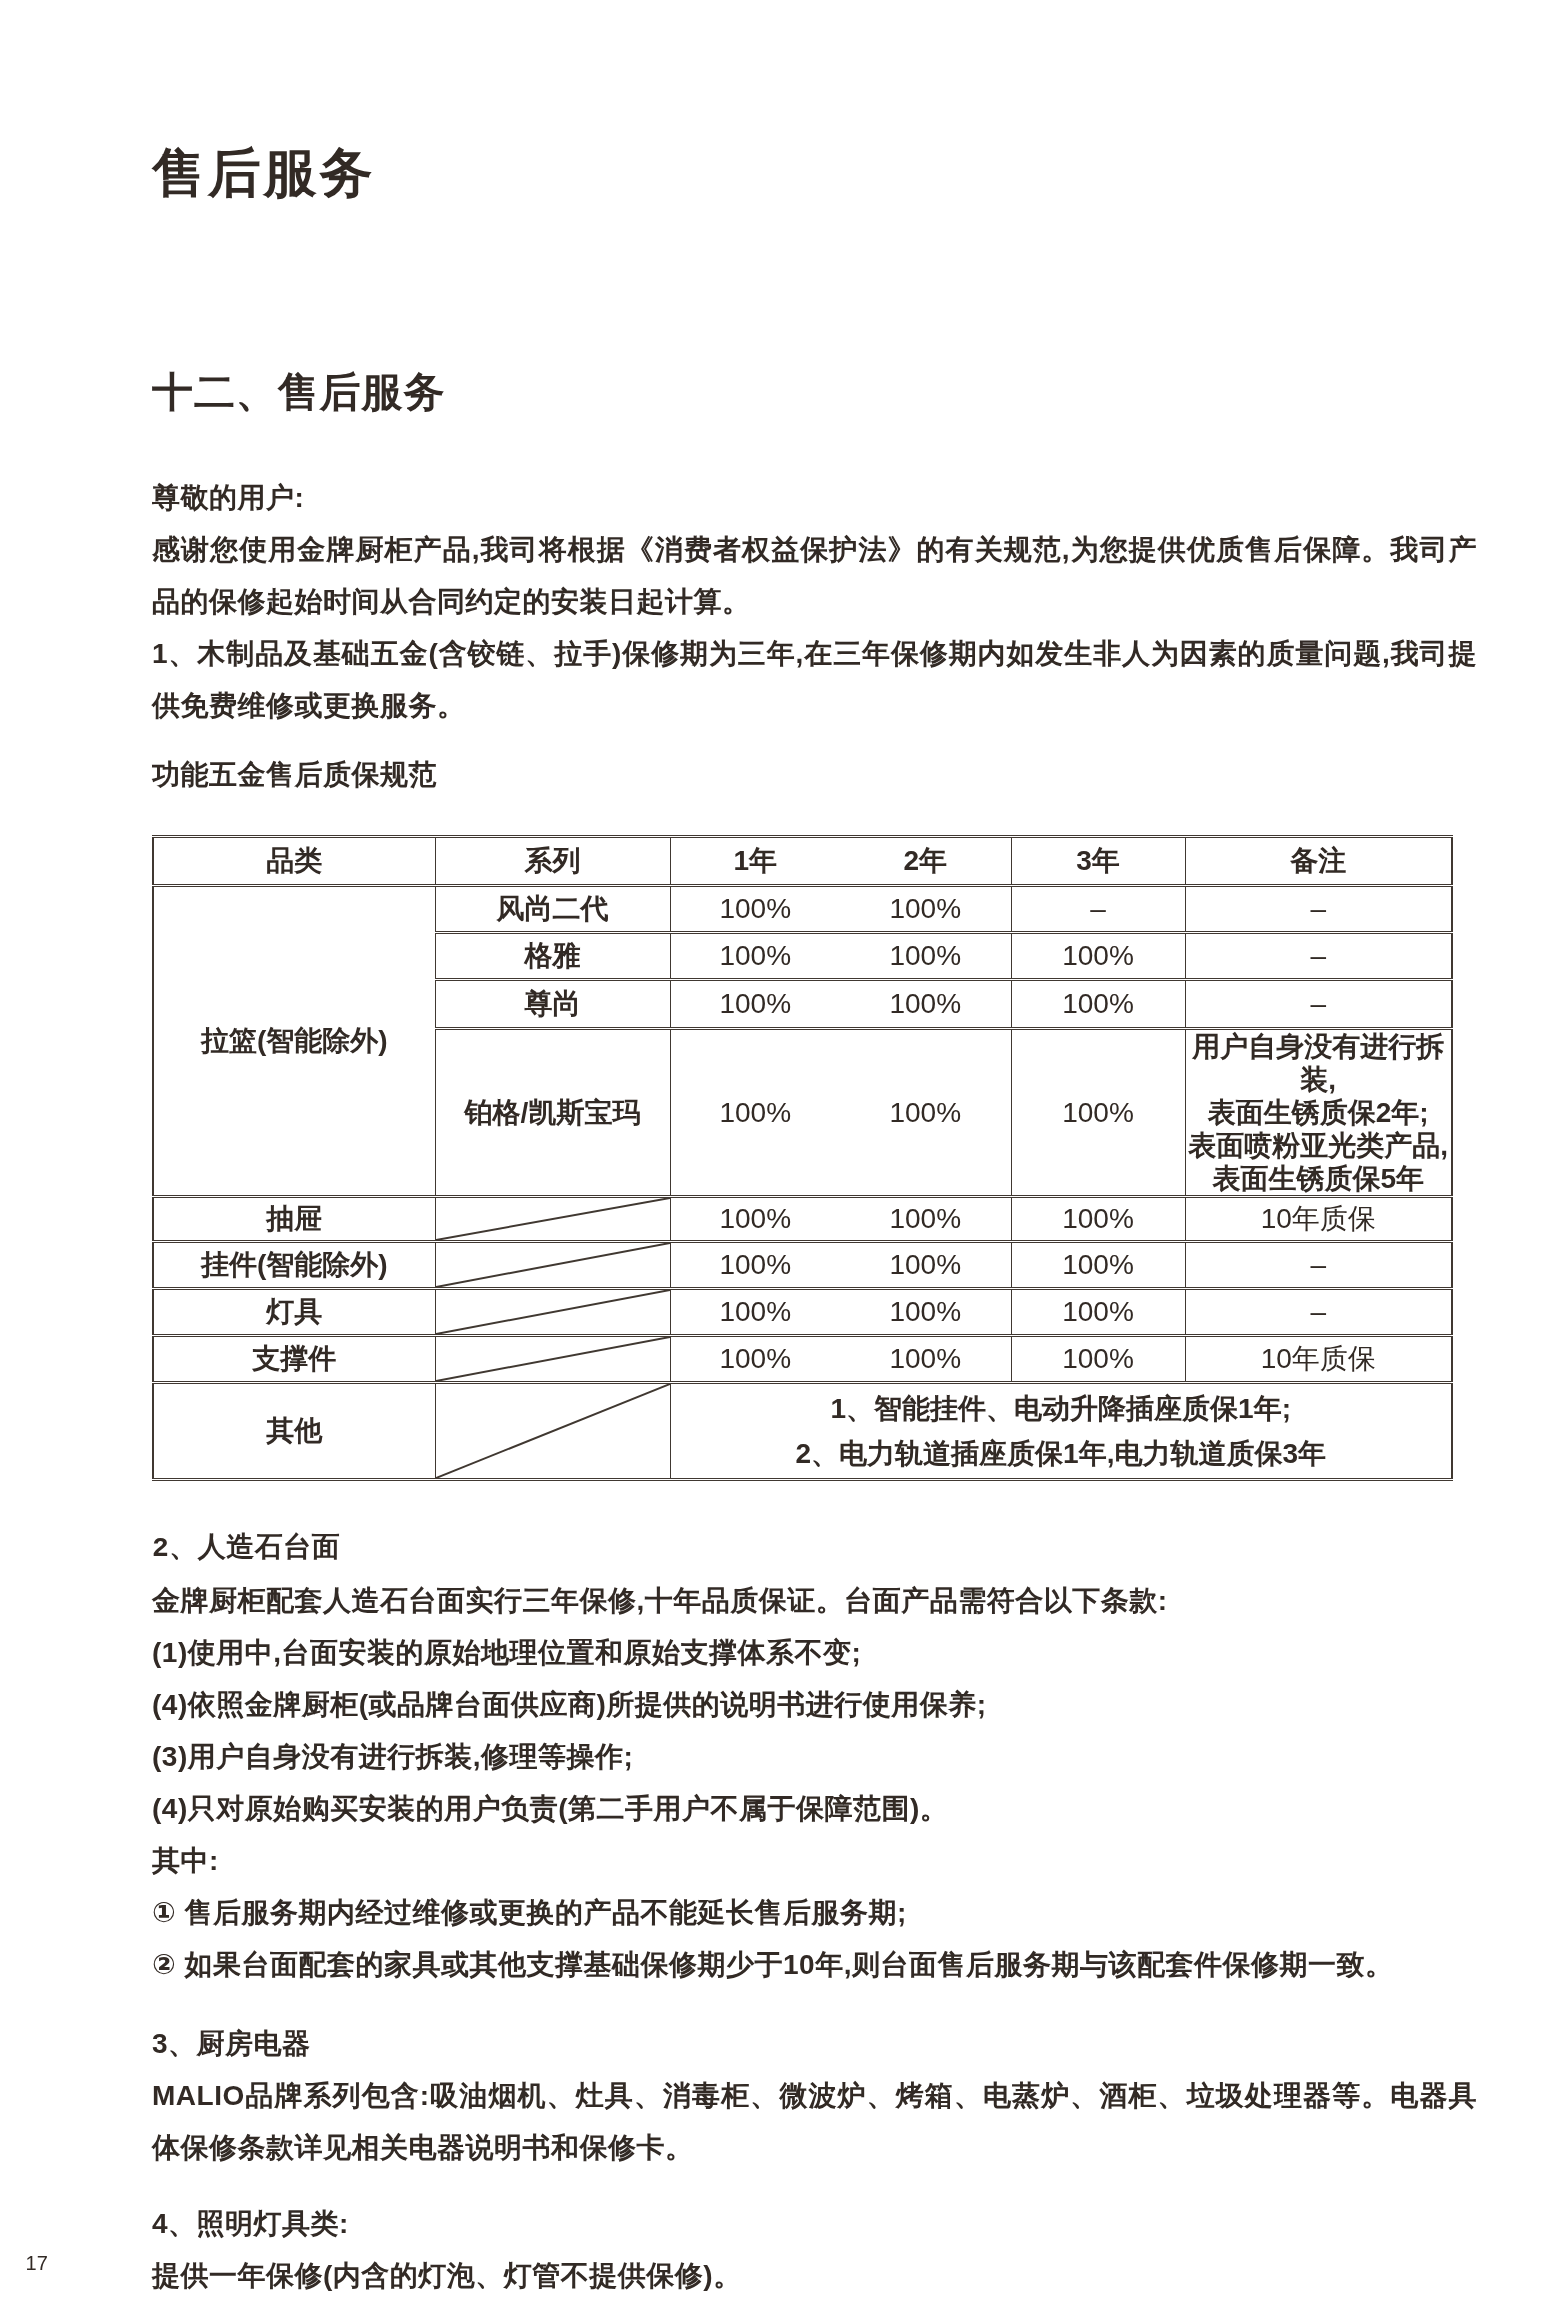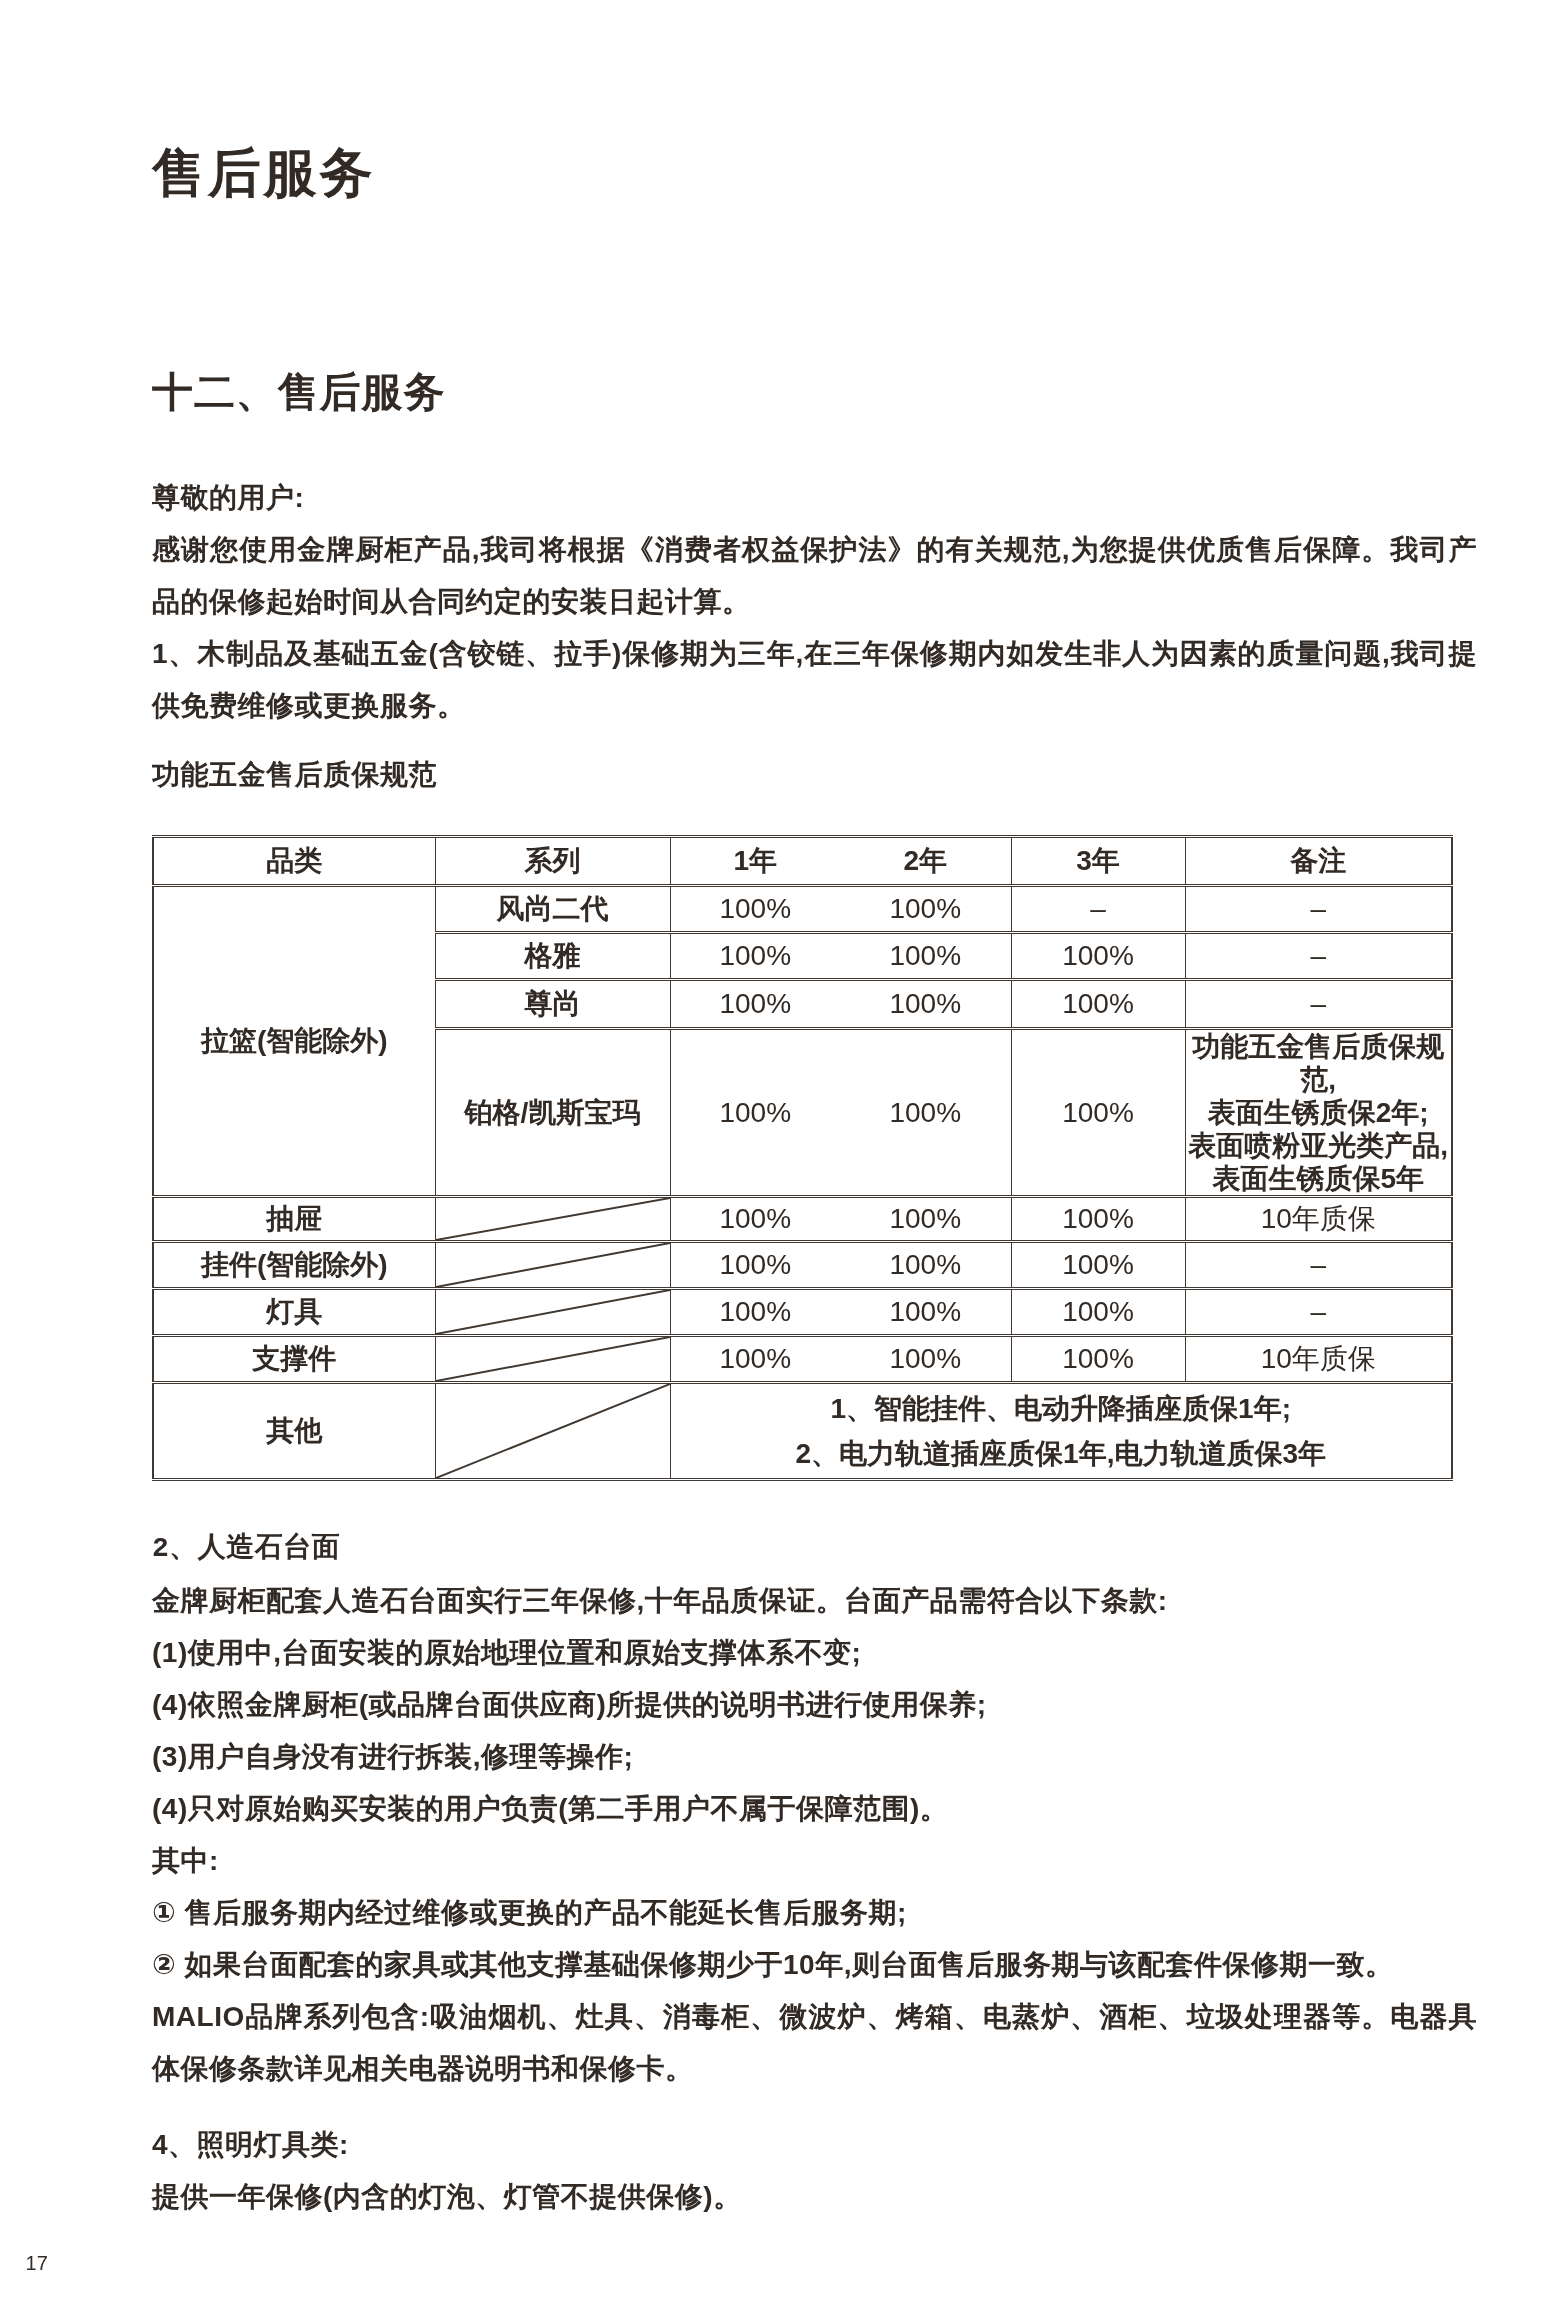--- a/index.html
+++ b/index.html
@@ -158,21 +158,21 @@
           <td class="num no-l">100%</td>
           <td class="num">100%</td>
           <td class="num">–</td>
         </tr>
         <tr style="height:150px">
           <td>铂格/凯斯宝玛</td>
           <td class="num no-r">100%</td>
           <td class="num no-l">100%</td>
           <td class="num">100%</td>
           <td class="remark-cell">
-            <div>功能五金售后质保规范,</div>
+            <div>用户自身没有进行拆装,</div>
             <div>表面生锈质保2年;</div>
             <div>表面喷粉亚光类产品,</div>
             <div>表面生锈质保5年</div>
           </td>
         </tr>
         <tr style="height:45px">
           <td>抽屉</td>
           <td class="diag">
             <svg class="diag-line" viewBox="0 0 100 100" preserveAspectRatio="none">
                 <line x1="0" y1="100" x2="100" y2="0" stroke="#403831" stroke-width="2" vector-effect="non-scaling-stroke"></line>
@@ -237,20 +237,21 @@
     <p class="body stone-heading">2、人造石台面</p>
     <p class="body">金牌厨柜配套人造石台面实行三年保修,十年品质保证。台面产品需符合以下条款:</p>
     <p class="body">(1)使用中,台面安装的原始地理位置和原始支撑体系不变;</p>
     <p class="body">(4)依照金牌厨柜(或品牌台面供应商)所提供的说明书进行使用保养;</p>
     <p class="body">(3)用户自身没有进行拆装,修理等操作;</p>
     <p class="body">(4)只对原始购买安装的用户负责(第二手用户不属于保障范围)。</p>
     <p class="body">其中:</p>
     <p class="body">① 售后服务期内经过维修或更换的产品不能延长售后服务期;</p>
     <p class="body">② 如果台面配套的家具或其他支撑基础保修期少于10年,则台面售后服务期与该配套件保修期一致。</p>
 
+    <p class="body appliance-heading">3、厨房电器</p>
     <p class="body">MALIO品牌系列包含:吸油烟机、灶具、消毒柜、微波炉、烤箱、电蒸炉、酒柜、垃圾处理器等。电器具体保修条款详见相关电器说明书和保修卡。</p>
 
     <p class="body lighting-heading">4、照明灯具类:</p>
     <p class="body">提供一年保修(内含的灯泡、灯管不提供保修)。</p>
 
   </div>
 
   <div class="pagenum">17</div>
 </div>
 

